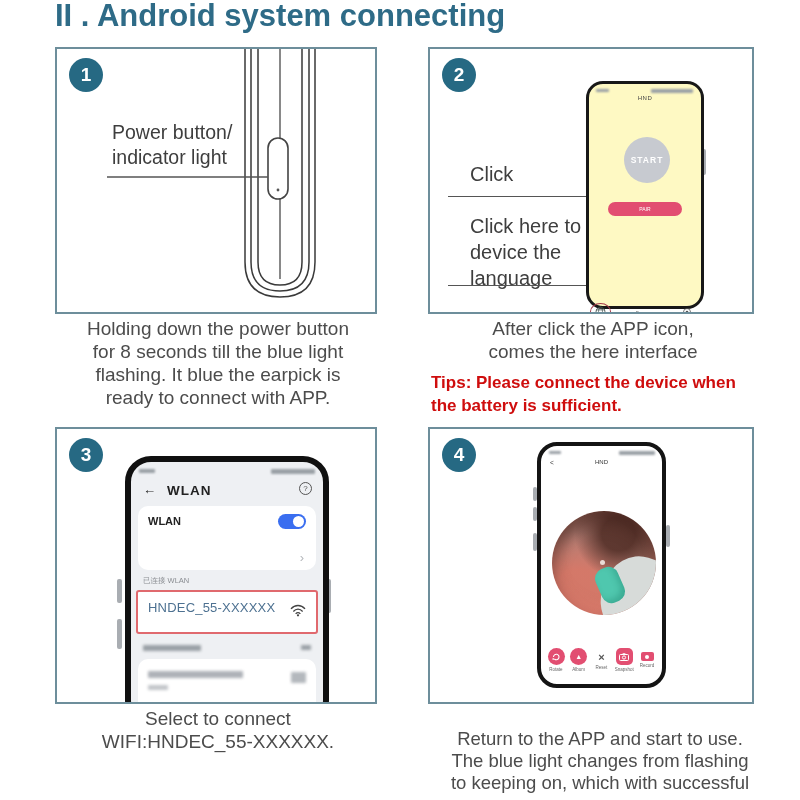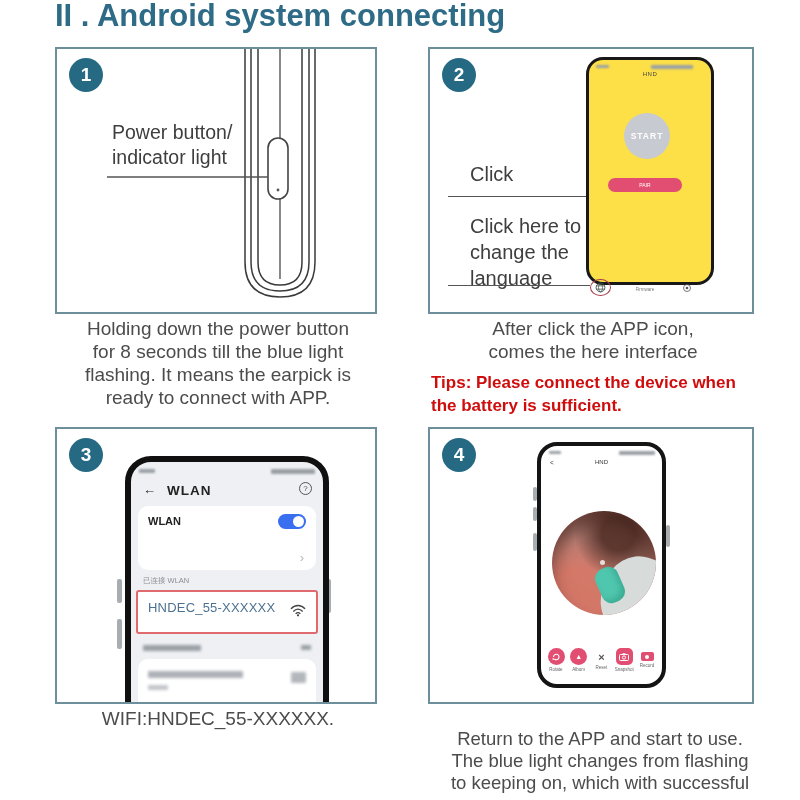--- a/index.html
+++ b/index.html
@@ -19,21 +19,21 @@
   #cap1{left:48px;top:317px;width:340px;}
   #cap2{left:428px;top:317px;width:330px;}
   #tips{position:absolute;left:431px;top:371px;width:340px;font-size:17px;font-weight:bold;
         color:#cf0d0d;line-height:23px;text-align:left;}
   #cap3{left:48px;top:707px;width:340px;}
   #cap4{left:422px;top:728px;width:356px;font-size:18.5px;line-height:22px;}
   .annot{position:absolute;font-size:20px;color:#3e3e3e;line-height:26px;}
   .pointer-line{position:absolute;border-top:1.6px solid #555;}
   .blurbar{position:absolute;background:#9aa0a6;border-radius:1px;filter:blur(1px);}
   
-  .phone2{position:absolute;left:156px;top:8px;width:128px;height:228px;background:#fde047;
+  .phone2{position:absolute;left:156px;top:32px;width:118px;height:228px;background:#fef9c3;
           border:3px solid #181818;border-radius:17px;box-sizing:border-box;}
   .p2-title{position:absolute;left:0;right:0;top:11px;text-align:center;font-size:6px;color:#444;
             letter-spacing:.5px;filter:blur(.4px);}
   .start-circle{position:absolute;left:35px;top:53px;width:46px;height:46px;border-radius:50%;
             background:#c7cad0;color:#fff;font-size:8.5px;font-weight:bold;letter-spacing:1px;
             display:flex;align-items:center;justify-content:center;filter:blur(.3px);}
   .pink-pill{position:absolute;left:19px;top:118px;width:74px;height:14px;border-radius:7px;
             background:#e24e71;color:#fff;font-size:5px;display:flex;align-items:center;
             justify-content:center;filter:blur(.5px);}
   .red-ellipse{position:absolute;left:1px;top:219px;width:21px;height:17px;border:1.5px solid #a63b4a;
@@ -108,21 +108,21 @@
   </div>
 
   <div class="panel" id="panel2">
     <div class="badge">2</div>
 
     <div class="annot" style="left:40px;top:112px;">Click</div>
     <div class="pointer-line" style="left:18px;top:147px;width:160px;"></div>
 
     <div class="annot" style="left:40px;top:164px;">
       <div>Click here to</div>
-      <div>change the</div>
+      <div>device the</div>
       <div>language</div>
     </div>
     <div class="pointer-line" style="left:18px;top:236px;width:142px;"></div>
 
     <div class="side-tab" style="left:272px;top:100px;width:4px;height:26px;"></div>
     <div class="phone2">
       <div class="blurbar" style="left:7px;top:5px;width:13px;height:3px;"></div>
       <div class="blurbar" style="left:62px;top:5px;width:42px;height:3.5px;"></div>
       <div class="p2-title">HND</div>
       <div class="start-circle">START</div>
@@ -251,35 +251,36 @@
           </span>
           <span class="tool-label">Record</span>
         </div>
       </div>
     </div>
   </div>
 
   <div class="caption" id="cap1">
     <div>Holding down the power button</div>
     <div>for 8 seconds till the blue light</div>
-    <div>flashing. It means the earpick is</div>
+    <div>flashing. It blue the earpick is</div>
     <div>ready to connect with APP.</div>
   </div>
 
   <div class="caption" id="cap2">
     <div>After click the APP icon,</div>
     <div>comes the here interface</div>
   </div>
 
   <div id="tips">
     <div>Tips: Please connect the device when</div>
     <div>the battery is sufficient.</div>
   </div>
 
   <div class="caption" id="cap3">
+    <div>Select to connect</div>
     <div>WIFI:HNDEC_55-XXXXXX.</div>
   </div>
 
   <div class="caption" id="cap4">
     <div>Return to the APP and start to use.</div>
     <div>The blue light changes from flashing</div>
     <div>to keeping on, which with successful</div>
   </div>
 
 </div>

